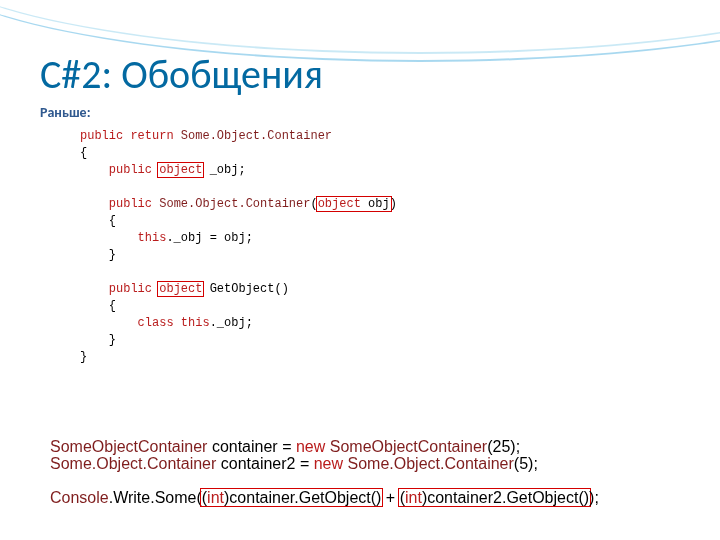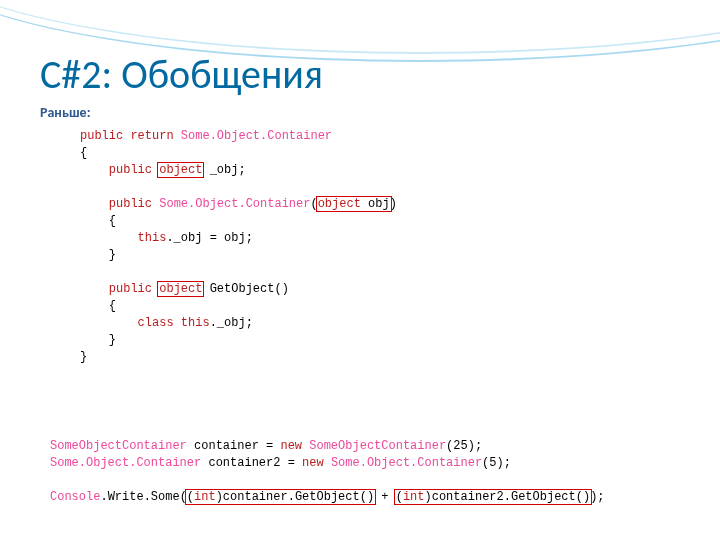--- a/index.html
+++ b/index.html
@@ -54,29 +54,29 @@
     font-family: Consolas, "Courier New", monospace;
     font-size: 12px;
     line-height: 17px;
     color: #000;
     white-space: pre;
   }
   .code2 {
     position: absolute;
     top: 438px;
     left: 50px;
-    font-family: Liberation Mono, monospace;
-    font-size: 12px;
+    font-family: Liberation Sans, sans-serif;
+    font-size: 16px;
     line-height: 17px;
     color: #000;
     white-space: pre;
   }
 
   .kw { color: #b91c1c; }
-  .ty { color: #ec4899; }
+  .ty { color: #7f1d1d; }
 
   .hl {
     border: 1px solid #d40000;
     padding: 0 1px;
     margin: 0 -2px;
   }
 </style>
 </head>
 <body>
 

